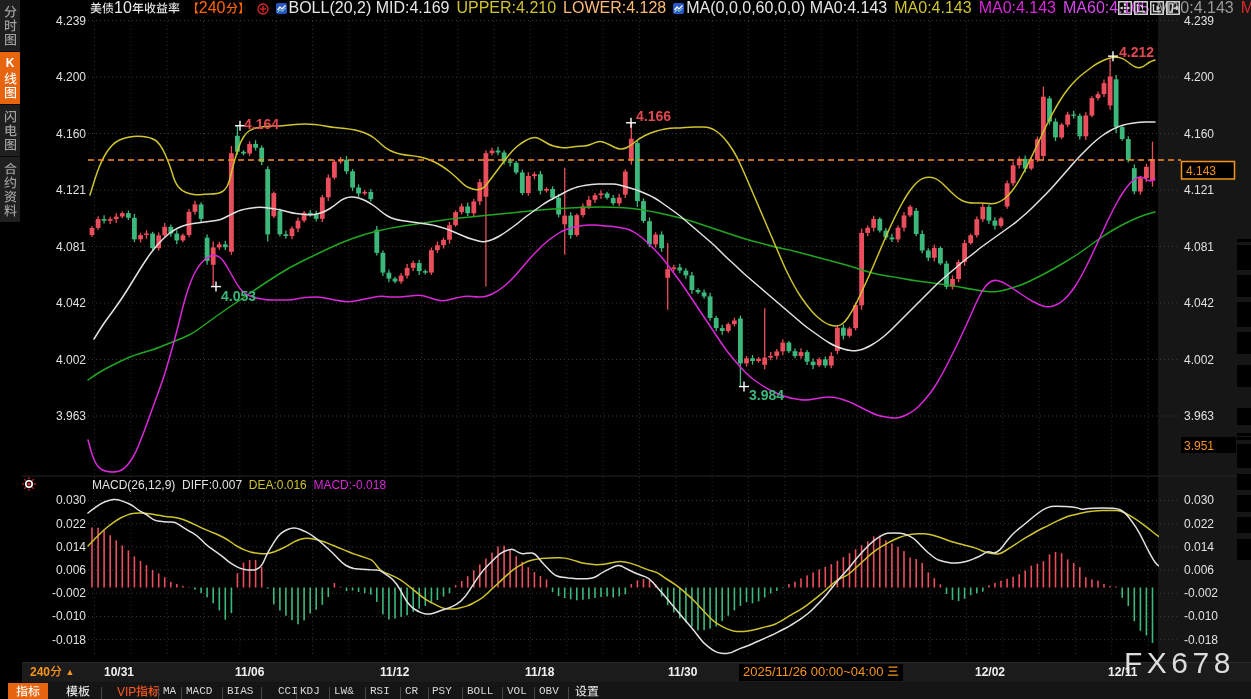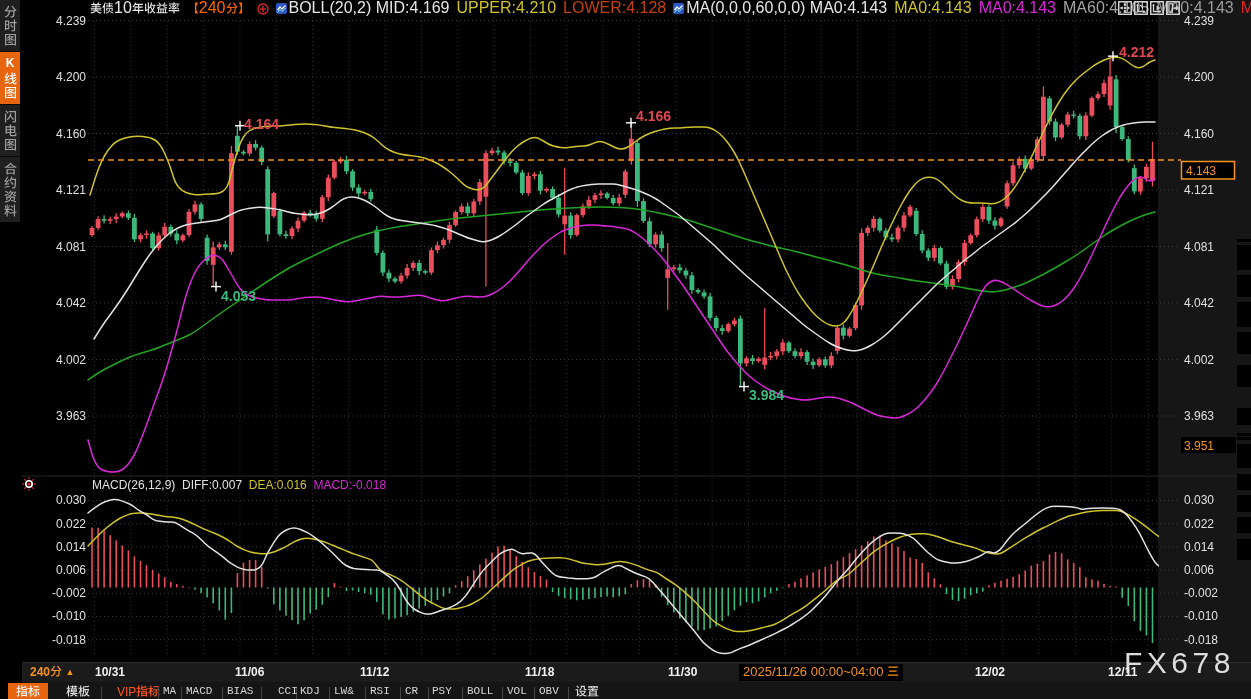--- a/index.html
+++ b/index.html
@@ -744,29 +744,29 @@
         <circle cx="6" cy="6" r="5" fill="none" stroke="#e02828" stroke-width="1.3"></circle>
         <line x1="3" y1="6" x2="9" y2="6" stroke="#e02828" stroke-width="1.3"></line>
         <line x1="6" y1="3" x2="6" y2="9" stroke="#e02828" stroke-width="1.3"></line>
       </svg></span>
     <span><svg width="11" height="11" viewBox="0 0 11 11" style="vertical-align:-1px;margin-right:2px">
         <rect x="0" y="0" width="11" height="11" rx="2" fill="#2a56c6"></rect>
         <path d="M1.5 7 L4 4 L6 6 L9.5 2.5" stroke="#fff" stroke-width="1.2" fill="none"></path>
         <path d="M1.5 9.5 L4 6.5 L6 8.5 L9.5 5" stroke="#9fc" stroke-width="1" fill="none"></path>
       </svg>BOLL(20,2)&nbsp;MID:4.169</span>
     <span style="color:#cfc32e">UPPER:4.210</span>
-    <span style="color:#c2410c">LOWER:4.128</span>
+    <span style="color:#fdba74">LOWER:4.128</span>
     <span><svg width="11" height="11" viewBox="0 0 11 11" style="vertical-align:-1px;margin-right:2px">
         <rect x="0" y="0" width="11" height="11" rx="2" fill="#2a56c6"></rect>
         <path d="M1.5 7 L4 4 L6 6 L9.5 2.5" stroke="#fff" stroke-width="1.2" fill="none"></path>
         <path d="M1.5 9.5 L4 6.5 L6 8.5 L9.5 5" stroke="#9fc" stroke-width="1" fill="none"></path>
       </svg>MA(0,0,0,60,0,0)&nbsp;MA0:4.143</span>
     <span style="color:#cfc32e">MA0:4.143</span>
     <span style="color:#d928d9">MA0:4.143</span>
-    <span style="color:#a3a3a3">MA60:4.105</span>
+    <span style="color:#d946ef">MA60:4.105</span>
     <span style="color:#9a9a9a">MA0:4.143</span>
     <span style="color:#e02828">MA</span>
   </div>
 <div class="abs" style="left:1118px;top:1px;display:flex">
     <svg width="14" height="14" viewBox="0 0 14 14" style="margin-right:2px">
       <rect x="0.75" y="0.75" width="12.5" height="12.5" fill="none" stroke="#cfcfcf" stroke-width="1.5"></rect>
       <rect x="5.8" y="2.5" width="2.4" height="2.4" fill="#cfcfcf"></rect>
       <rect x="5.8" y="5.8" width="2.4" height="2.4" fill="#cfcfcf"></rect>
       <rect x="2.5" y="5.8" width="2.4" height="2.4" fill="#cfcfcf"></rect>
       <rect x="9.1" y="5.8" width="2.4" height="2.4" fill="#cfcfcf"></rect>
@@ -836,23 +836,23 @@
         <svg style="width:13px;height:13px;vertical-align:-1px;fill:currentColor;" viewBox="0 0 1000 1000">
           <use href="#g6599"></use>
         </svg>
       </div>
     </div>
   </div>
 <div class="abs timerow">
     <span class="d" style="left:30px;color:#f7941e">240<svg style="width:12px;height:12px;vertical-align:-1px;fill:#f7941e;" viewBox="0 0 1000 1000">
         <use href="#g5206"></use>
       </svg> <span style="font-size:9px;vertical-align:1px">▲</span></span>
-    <span class="d" style="left:95px">10/31</span>
+    <span class="d" style="left:104px">10/31</span>
     <span class="d" style="left:235px">11/06</span>
-    <span class="d" style="left:360px">11/12</span>
+    <span class="d" style="left:380px">11/12</span>
     <span class="d" style="left:525px">11/18</span>
     <span class="d" style="left:668px">11/30</span>
     <span class="d" style="left:975px">12/02</span>
     <span class="d" style="left:1108px">12/11</span>
     <span class="d" style="left:739px;background:#000;color:#f7941e;padding:0 4px;font-weight:normal;font-size:13px;top:1px;height:17px">2025/11/26&nbsp;00:00~04:00&nbsp;<svg style="width:12px;height:12px;vertical-align:-1px;fill:#f7941e;" viewBox="0 0 1000 1000">
         <use href="#g4e09"></use>
       </svg></span>
   </div>
 <div class="abs tabrow">
     <span class="t" style="left:8px;top:1px;background:#e8650f;color:#fff;padding:1.5px 8px 2.5px 8px"><svg style="width:12px;height:12px;vertical-align:-1px;fill:currentColor;" viewBox="0 0 1000 1000">

